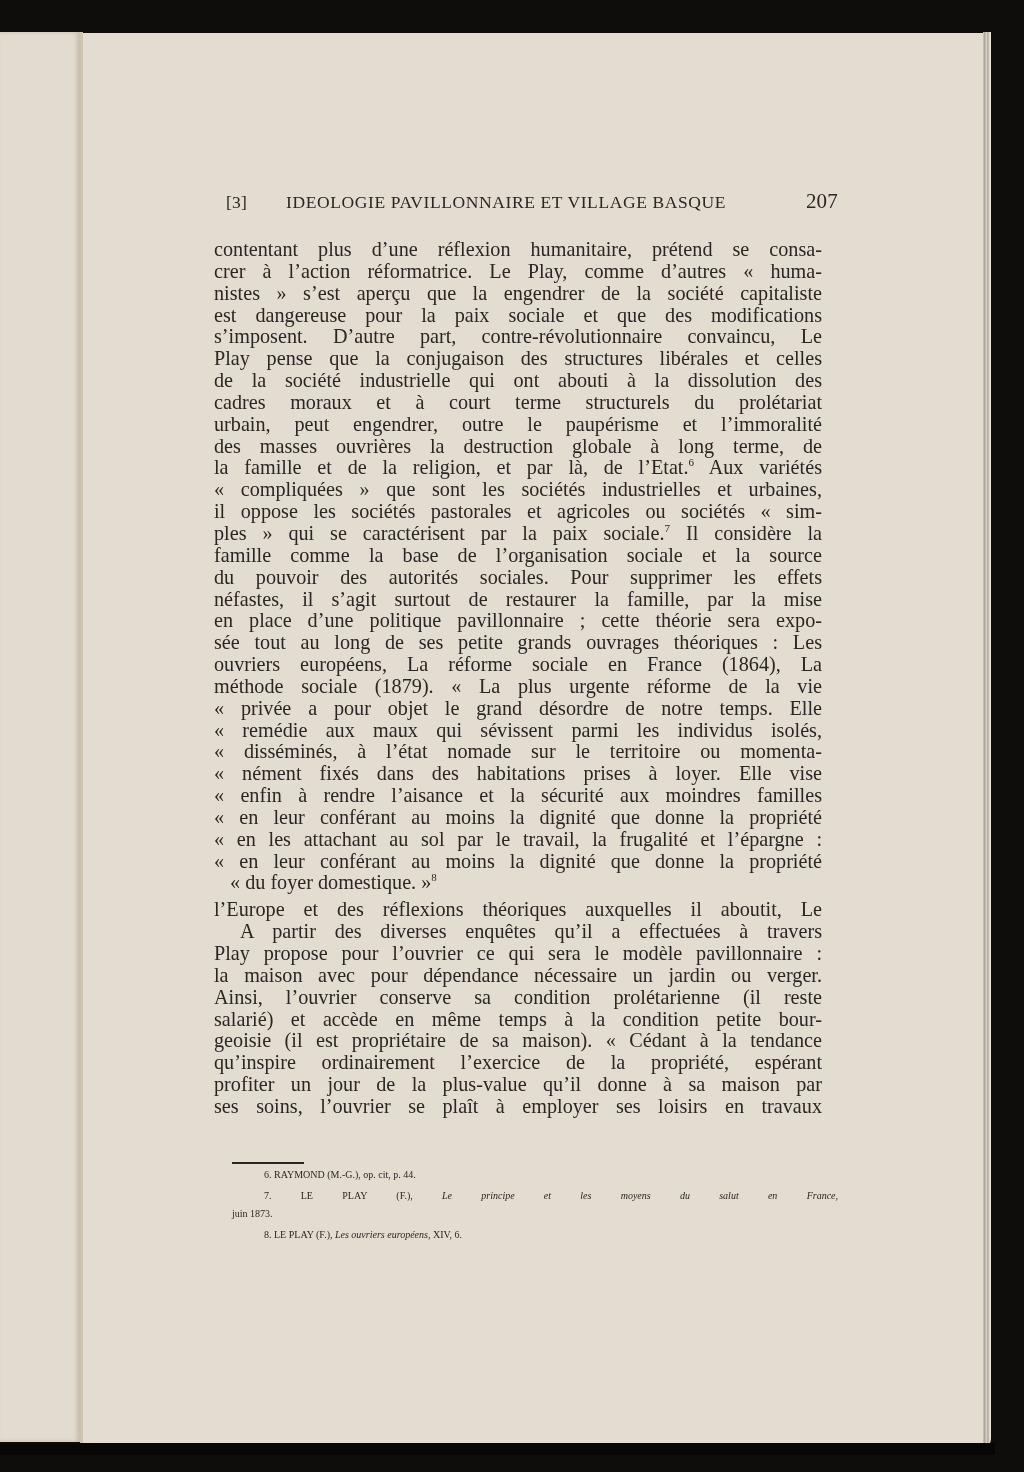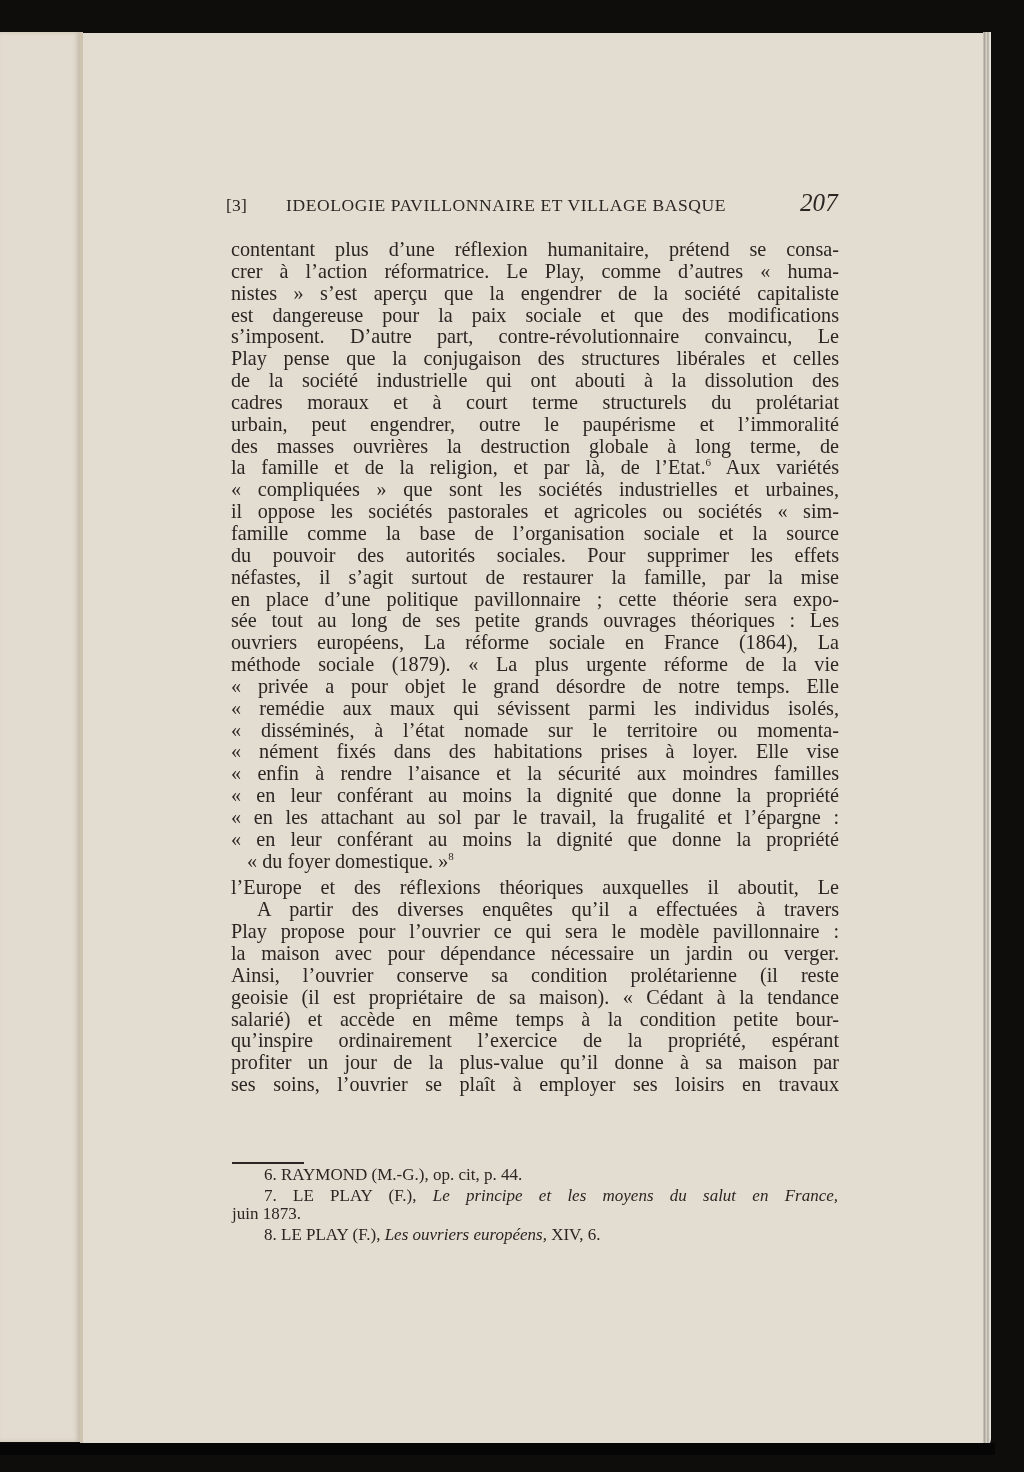--- a/index.html
+++ b/index.html
@@ -64,25 +64,25 @@
       top: 189px;
       width: 612px;
       height: 26px;
       display: flex;
       align-items: baseline;
       font-size: 17.5px;
       letter-spacing: 0.2px;
     }
     .rh-section { width: 60px; }
     .rh-title { flex: 1; letter-spacing: 0.6px; }
-    .rh-page { font-size: 25px; font-style: italic; }
+    .rh-page { font-size: 21px; }
 
     .body-text {
       position: absolute;
-      left: 231px;
+      left: 214px;
       top: 239px;
       width: 608px;
       font-size: 20.2px;
       line-height: 21.85px;
       text-align: justify;
     }
     .line {
       display: block;
       text-align: justify;
       text-align-last: justify;
@@ -109,21 +109,21 @@
       top: 1162px;
       width: 72px;
       height: 1.5px;
       background: #2a2623;
     }
     .footnotes {
       position: absolute;
       left: 232px;
       top: 1166px;
       width: 606px;
-      font-size: 17px;
+      font-size: 10px;
       line-height: 18.3px;
     }
     .fn-item { display: block; }
     .fn-line {
       display: block;
       white-space: nowrap;
     }
     .fn-line.first { padding-left: 32px; }
     .fn-line.just { text-align: justify; text-align-last: justify; }
     .fn-gap { height: 2.5px; }
@@ -152,20 +152,21 @@
     <span class="line">est dangereuse pour la paix sociale et que des modifications</span>
     <span class="line">s’imposent. D’autre part, contre-révolutionnaire convaincu, Le</span>
     <span class="line">Play pense que la conjugaison des structures libérales et celles</span>
     <span class="line">de la société industrielle qui ont abouti à la dissolution des</span>
     <span class="line">cadres moraux et à court terme structurels du prolétariat</span>
     <span class="line">urbain, peut engendrer, outre le paupérisme et l’immoralité</span>
     <span class="line">des masses ouvrières la destruction globale à long terme, de</span>
     <span class="line"><span>la famille et de la religion, et par là, de l’Etat.</span><sup class="fn">6</sup><span> Aux variétés</span></span>
     <span class="line">« compliquées » que sont les sociétés industrielles et urbaines,</span>
     <span class="line">il oppose les sociétés pastorales et agricoles ou sociétés « sim-</span>
+    <span class="line"><span>ples » qui se caractérisent par la paix sociale.</span><sup class="fn">7</sup><span> Il considère la</span></span>
     <span class="line">famille comme la base de l’organisation sociale et la source</span>
     <span class="line">du pouvoir des autorités sociales. Pour supprimer les effets</span>
     <span class="line">néfastes, il s’agit surtout de restaurer la famille, par la mise</span>
     <span class="line">en place d’une politique pavillonnaire ; cette théorie sera expo-</span>
     <span class="line">sée tout au long de ses petite grands ouvrages théoriques : Les</span>
     <span class="line">ouvriers européens, La réforme sociale en France (1864), La</span>
     <span class="line">méthode sociale (1879). « La plus urgente réforme de la vie</span>
     <span class="line">« privée a pour objet le grand désordre de notre temps. Elle</span>
     <span class="line">« remédie aux maux qui sévissent parmi les individus isolés,</span>
     <span class="line">« disséminés, à l’état nomade sur le territoire ou momenta-</span>
@@ -176,22 +177,22 @@
     <span class="line">« en leur conférant au moins la dignité que donne la propriété</span>
     <span class="line last"><span>« du foyer domestique. »</span><sup class="fn">8</sup></span>
   </div>
   <div class="para-gap"></div>
   <div>
     <span class="line">l’Europe et des réflexions théoriques auxquelles il aboutit, Le</span>
     <span class="line indent">A partir des diverses enquêtes qu’il a effectuées à travers</span>
     <span class="line">Play propose pour l’ouvrier ce qui sera le modèle pavillonnaire :</span>
     <span class="line">la maison avec pour dépendance nécessaire un jardin ou verger.</span>
     <span class="line">Ainsi, l’ouvrier conserve sa condition prolétarienne (il reste</span>
+    <span class="line">salarié) et accède en même temps à la condition petite bour-</span>
     <span class="line">geoisie (il est propriétaire de sa maison). « Cédant à la tendance</span>
-    <span class="line">salarié) et accède en même temps à la condition petite bour-</span>
     <span class="line">qu’inspire ordinairement l’exercice de la propriété, espérant</span>
     <span class="line">profiter un jour de la plus-value qu’il donne à sa maison par</span>
     <span class="line">ses soins, l’ouvrier se plaît à employer ses loisirs en travaux</span>
   </div>
 </div>
 
 <div class="footnote-rule"></div>
 
 <div class="footnotes">
   <div class="fn-item">

